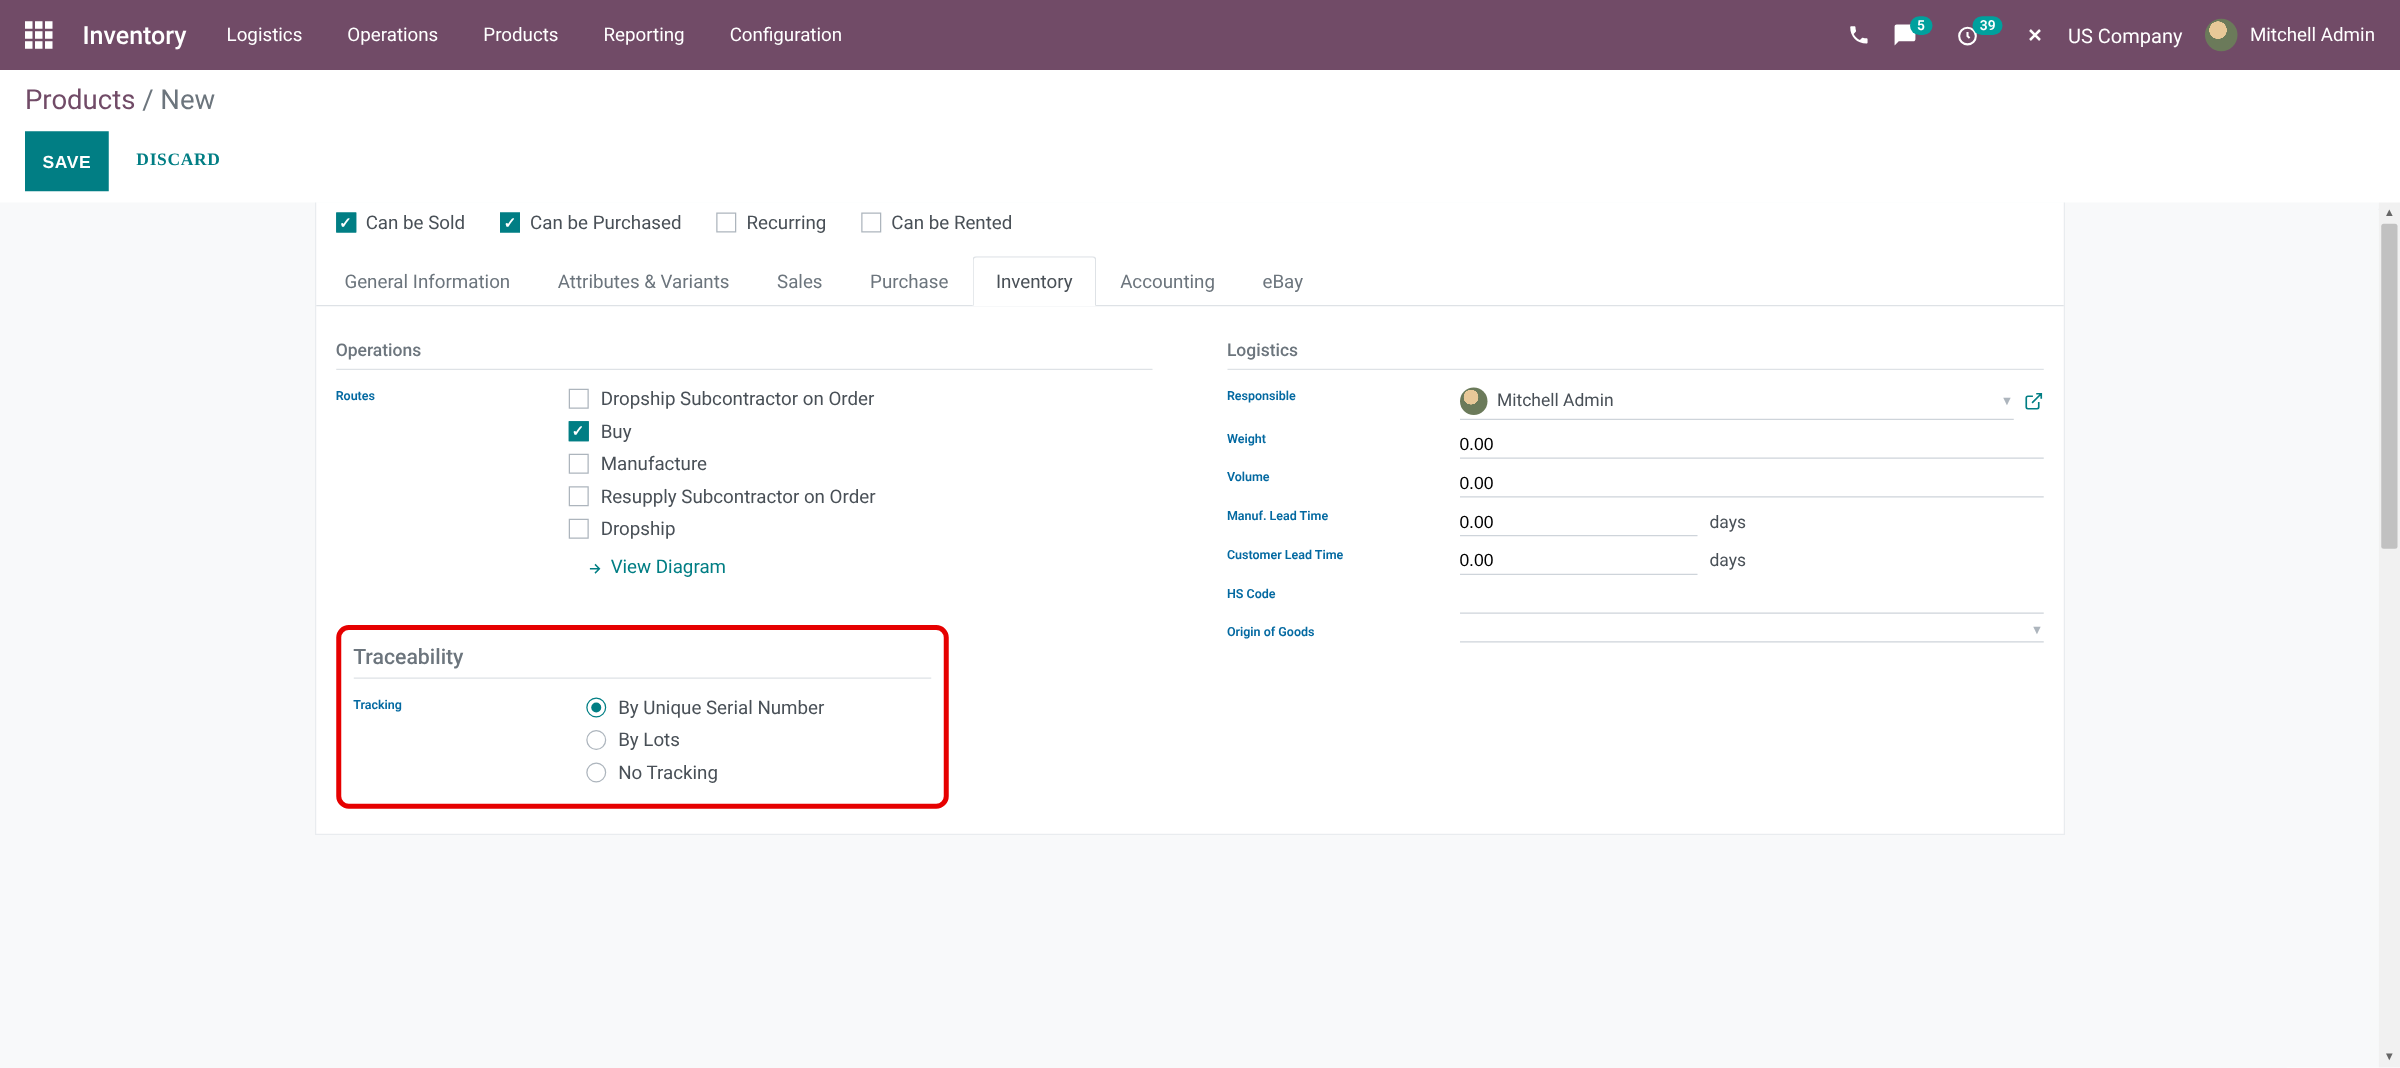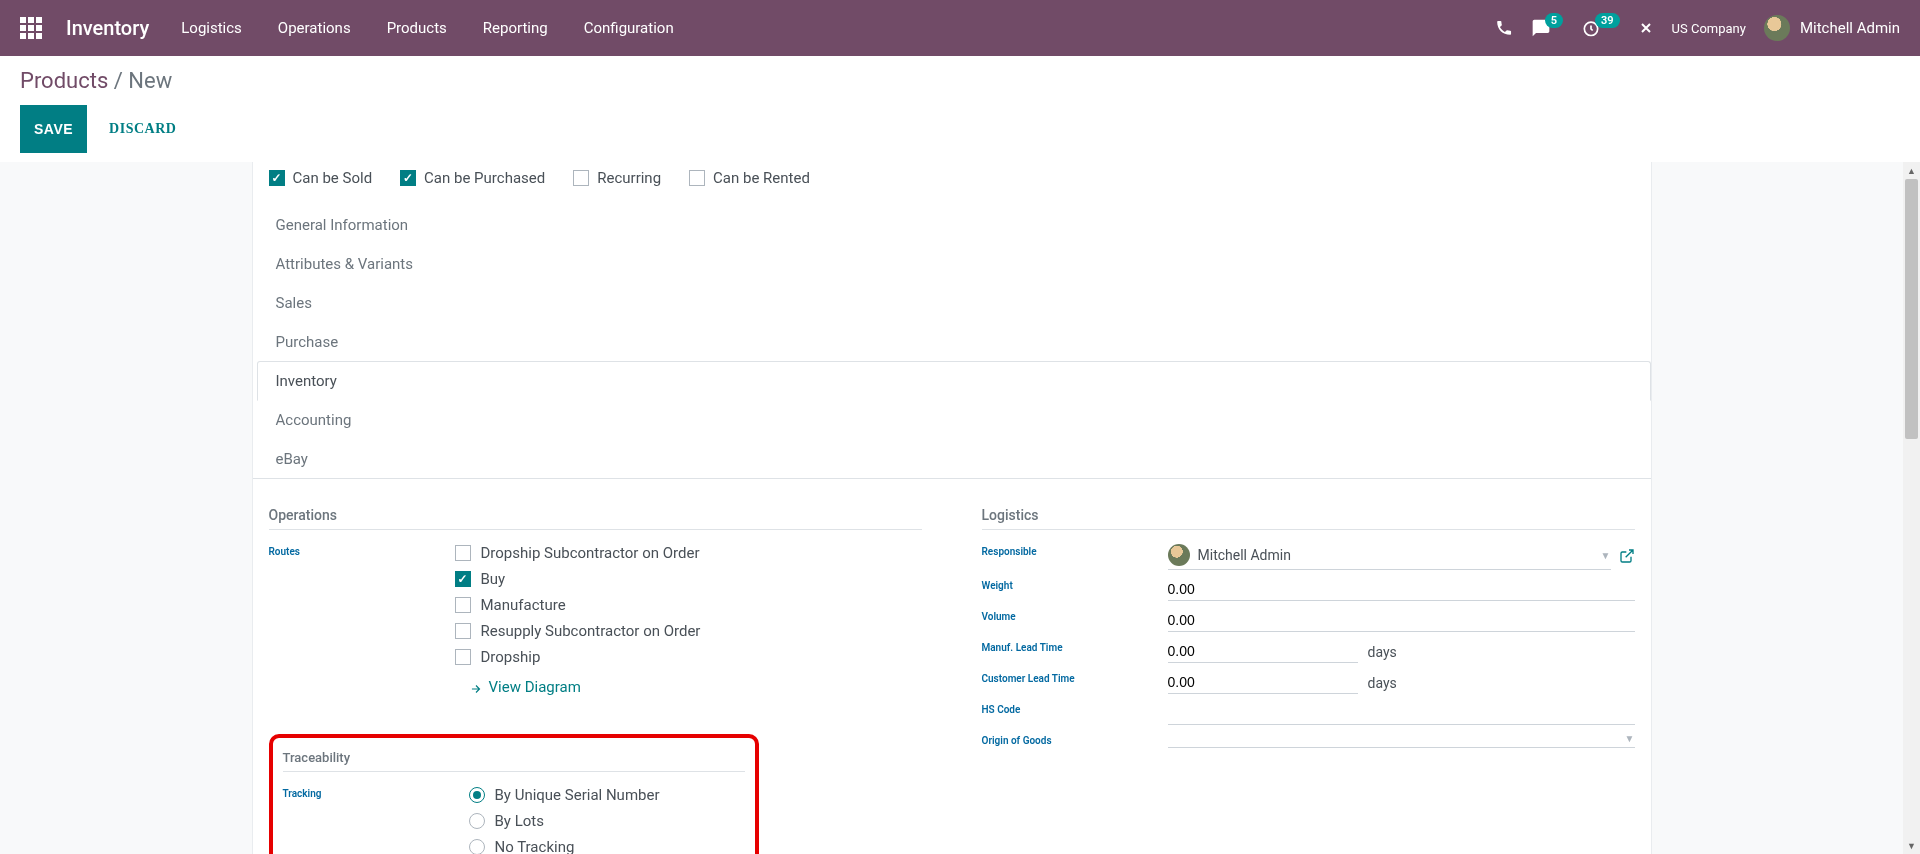--- a/index.html
+++ b/index.html
@@ -8,21 +8,21 @@
 .topbar { background: #714b67; color: #fff; height: 56px; display: flex; align-items: center; padding: 0 20px; }
 .topbar-left { display: flex; align-items: center; gap: 20px; }
 .apps-icon { width: 22px; height: 22px; display: grid; grid-template-columns: repeat(3,1fr); grid-template-rows: repeat(3,1fr); gap: 2px; cursor: pointer; }
 .apps-icon span { background: #fff; }
 .app-name { font-size: 20px; font-weight: 500; margin-left: 4px; margin-right: 12px; }
 .nav-links { display: flex; gap: 36px; }
 .nav-link { color: #fff; cursor: pointer; font-size: 15px; }
 .topbar-right { margin-left: auto; display: flex; align-items: center; gap: 18px; }
 .icon-btn { cursor: pointer; display: flex; align-items: center; position: relative; }
 .badge { background: #00a09d; color: #fff; border-radius: 10px; font-size: 11px; padding: 1px 6px; margin-left: -6px; position: relative; top: -8px; font-weight: 600; }
-.company-name { font-size: 13px; cursor: pointer; }
+.company-name { font-size: 16px; cursor: pointer; }
 .avatar-sm { width: 26px; height: 26px; border-radius: 50%; background: radial-gradient(circle at 40% 35%, #e8c898 30%, #6b7a5a 31%); }
 .username { font-size: 15px; }
 
 .breadcrumb-bar { padding: 12px 20px 0 20px; }
 .breadcrumb { font-size: 22px; }
 .breadcrumb-link { color: #714b67; cursor: pointer; }
 .breadcrumb-sep { color: #6c757d; }
 .breadcrumb-current { color: #6c757d; }
 
 .action-bar { padding: 12px 20px 14px 20px; display: flex; gap: 8px; border-bottom: 1px solid #dee2e6; }
@@ -32,21 +32,21 @@
 
 .content-scroll { position: absolute; top: 162px; bottom: 0; left: 0; right: 17px; overflow: hidden; background: #f8f9fa; }
 .content-inner { max-width: 1400px; margin: 0 auto; background: #fff; border: 1px solid #e9ecef; border-top: none; padding: 0 0 20px 0; }
 
 .checkbox-row { display: flex; gap: 28px; padding: 4px 16px 18px 16px; }
 .chk { display: flex; align-items: center; gap: 8px; font-size: 15px; color: #495057; margin-top: 11px; }
 .chkbox { width: 16px; height: 16px; border: 1px solid #adb5bd; display: inline-flex; align-items: center; justify-content: center; cursor: pointer; }
 .chkbox.checked { background: #017e84; border-color: #017e84; }
 .chkbox.checked::after { content: "✓"; color: #fff; font-size: 12px; font-weight: bold; }
 
-.tabs { display: flex; border-bottom: 1px solid #dee2e6; padding-left: 4px; flex-direction: column; }
+.tabs { display: flex; border-bottom: 1px solid #dee2e6; padding-left: 4px; }
 .tab { padding: 10px 18px; color: #6c757d; cursor: pointer; font-size: 15px; border: 1px solid transparent; margin-bottom: -1px; }
 .tab.active { color: #495057; border: 1px solid #dee2e6; border-bottom-color: #fff; border-radius: 3px 3px 0 0; background: #fff; }
 
 .tab-body { padding: 28px 16px 0 16px; }
 .two-col { display: flex; gap: 60px; }
 .col { flex: 1; }
 
 .section-title { color: #6c757d; font-size: 14px; font-weight: 500; border-bottom: 1px solid #dee2e6; padding-bottom: 6px; margin-bottom: 14px; }
 .field-row { display: flex; margin-bottom: 8px; align-items: flex-start; }
 .field-label { width: 186px; font-weight: 600; color: #0369a1; font-size: 10px; padding-top: 2px; }
@@ -210,21 +210,21 @@
                   <svg width="14" height="14" viewBox="0 0 24 24" fill="#017e84">
                       <path d="M5 12h12m-5-6l6 6-6 6" stroke="#017e84" stroke-width="2" fill="none"></path>
                     </svg>
                   <span>View Diagram</span>
                 </div>
               </div>
             </div>
           </div>
 
           <div class="highlight-box">
-            <div class="section-title" style="font-size:13px;">Traceability</div>
+            <div class="section-title" style="font-size:17px;">Traceability</div>
             <div class="field-row">
               <div class="field-label">Tracking</div>
               <div class="field-value">
                 <div class="route-list">
                   <label class="route-item">
                       <span class="radio checked"></span>
                       <span>By Unique Serial Number</span>
                     </label>
                   <label class="route-item">
                       <span class="radio"></span>

